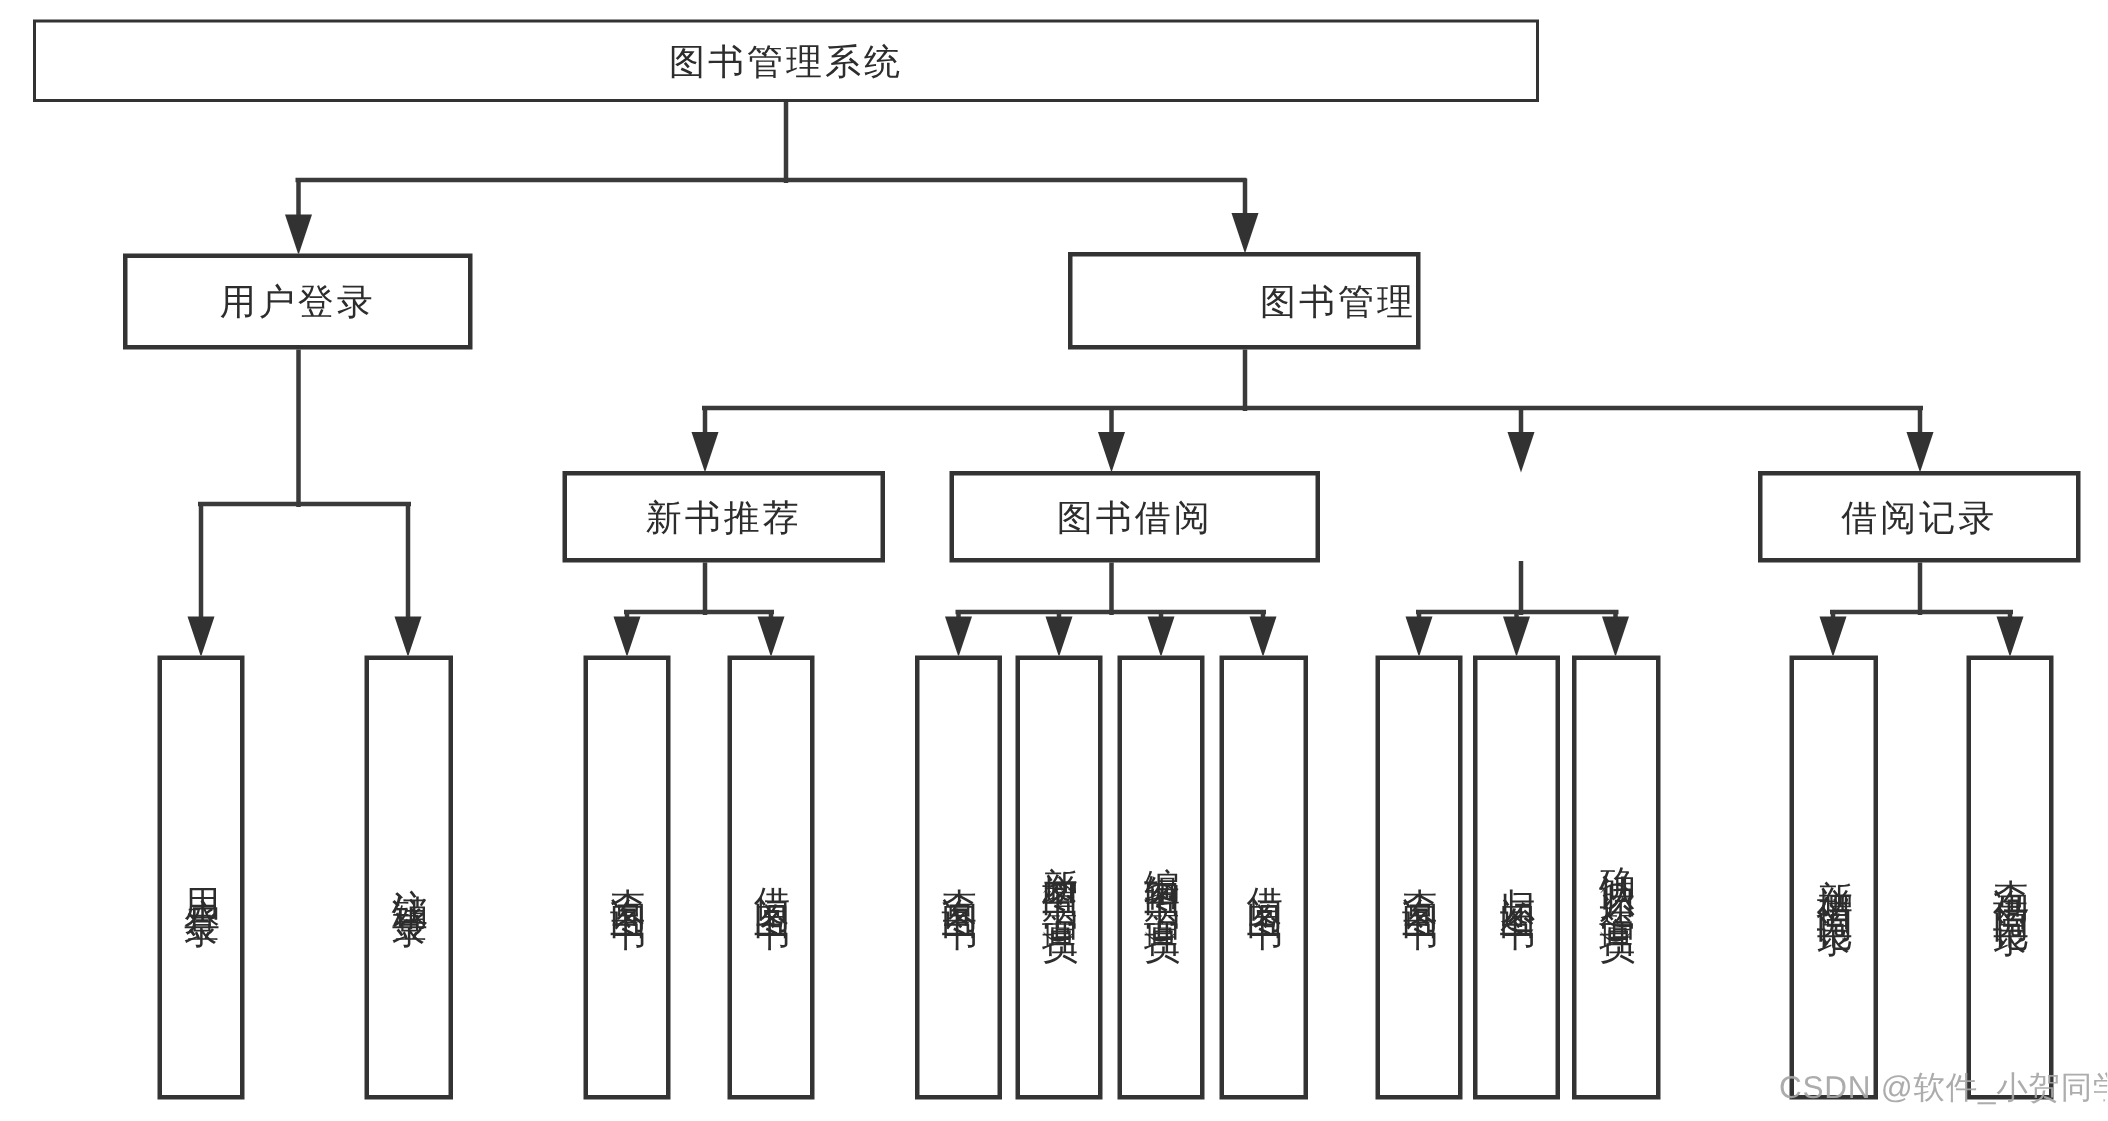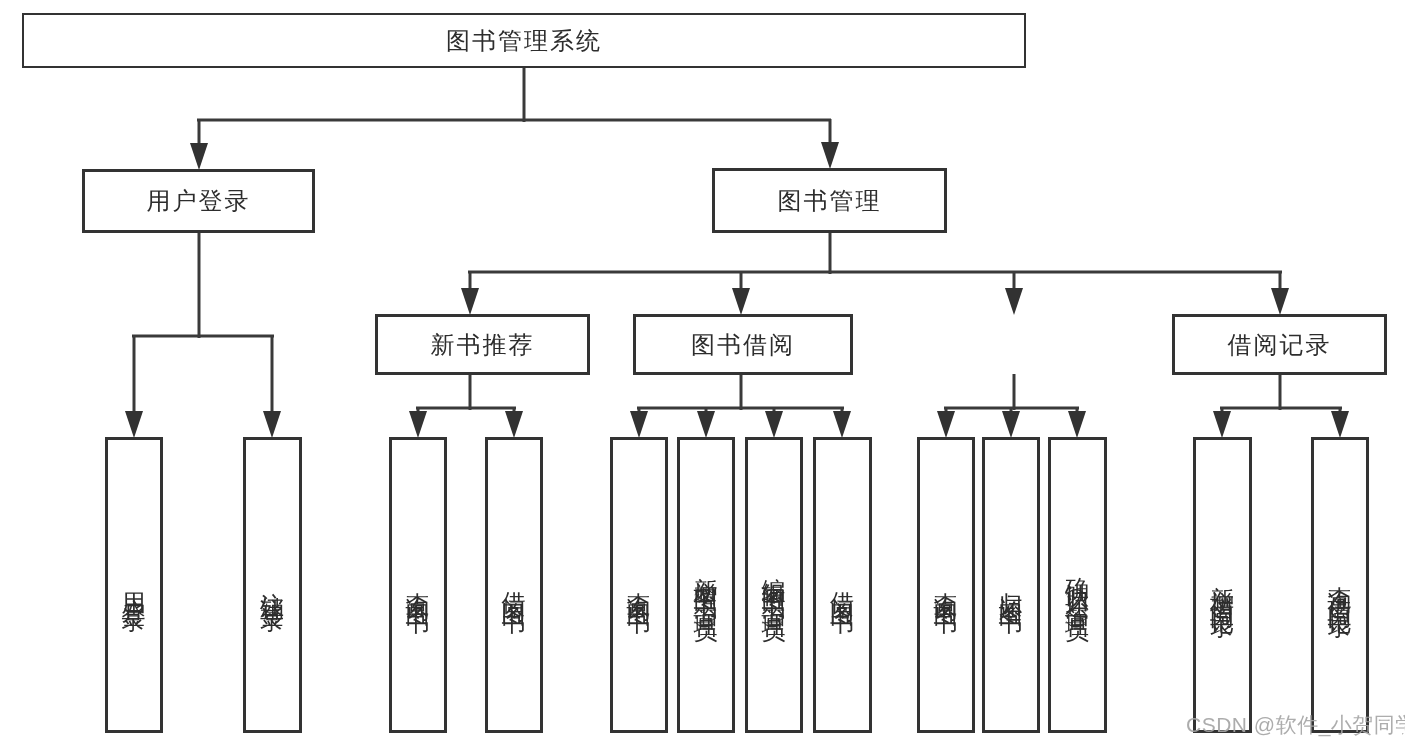--- a/index.html
+++ b/index.html
@@ -21,23 +21,23 @@
     background:#ffffff;
     border:3px solid #333333;
     display:flex;align-items:center;justify-content:center;
     z-index:2;
   }
   .hlabel{
     font-size:24px;letter-spacing:2px;color:#2d2d2d;white-space:nowrap;
   }
   .root{left:22px;top:13px;width:1004px;height:55px;border-width:2px;}
   .n-user-login{left:82px;top:169px;width:233px;height:64px;}
-  .n-book-mgmt{left:712px;top:168px;width:235px;height:65px;}
+  .n-book-mgmt{left:712px;top:168px;width:235px;height:65px;justify-content:flex-end;}
   .n-new-book{left:363px;top:314px;width:215px;height:61px;margin-left:12px;}
-  .n-book-borrow{left:633px;top:314px;width:220px;height:61px;}
+  .n-book-borrow{left:633px;top:314px;width:247px;height:61px;}
   .n-current-borrow{left:906px;top:314px;width:216px;height:61px;}
   .n-borrow-records{left:1172px;top:314px;width:215px;height:61px;}
   .vbox{width:58px;height:296px;top:437px;}
   .vlabel{
     writing-mode:vertical-rl;
     text-orientation:mixed;
     font-size:24px;
     line-height:1.05;
     letter-spacing:6px;
     color:#2d2d2d;

